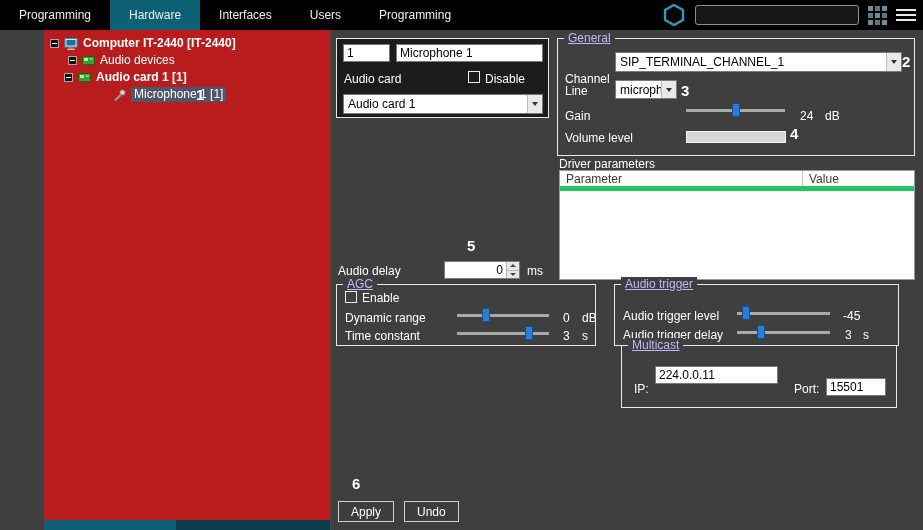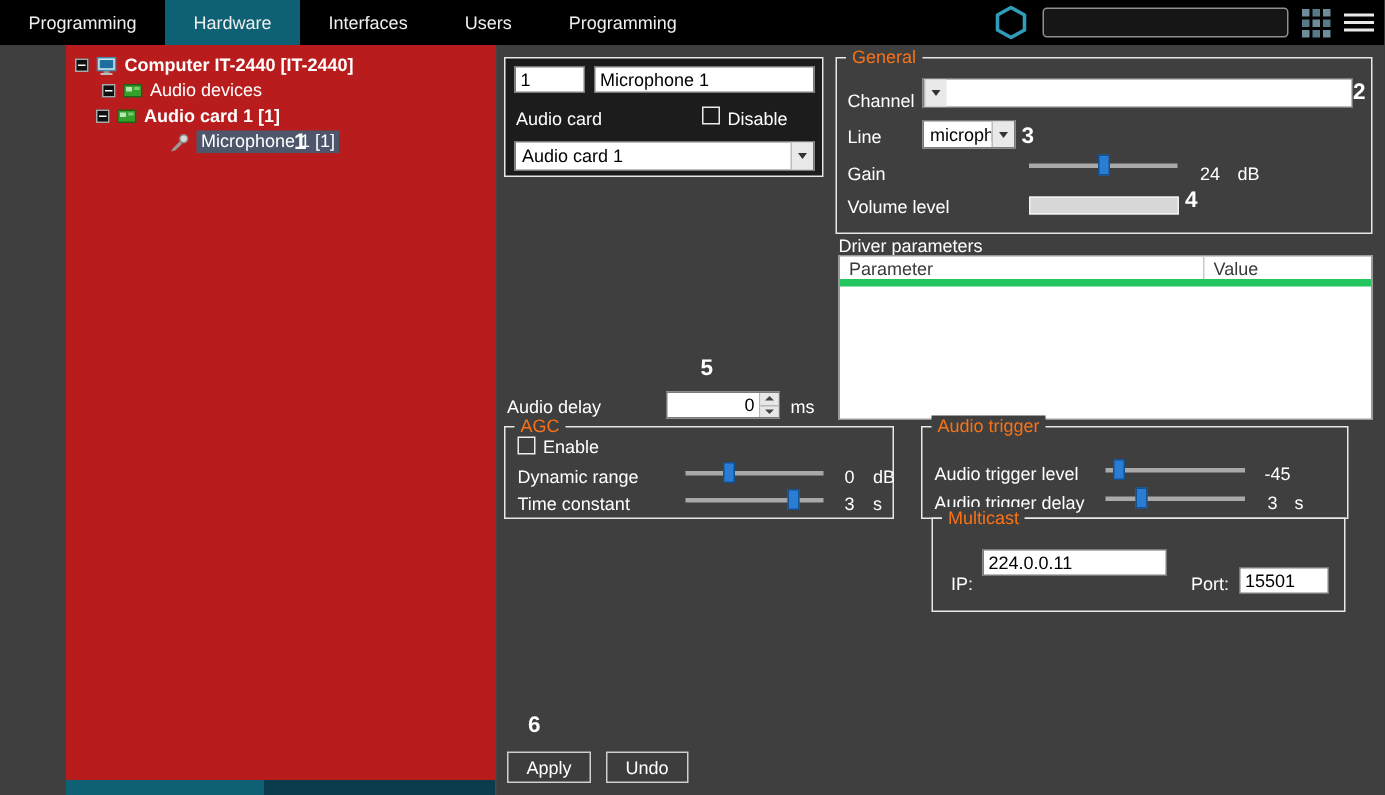--- a/index.html
+++ b/index.html
@@ -40,21 +40,21 @@
   .devbox { position:absolute; left:5px; top:8px; width:213px; height:80px; background:#1c1c1c; border:1px solid #e8e8e8; }
   .tinput { position:absolute; height:18px; background:#fff; border:1px solid #7a7a7a; color:#000; font-size:12px; padding:0 3px; font-family:inherit; }
   .cbx { position:absolute; width:12px; height:12px; border:1px solid #ececec; background:transparent; }
 
   .combo { position:absolute; height:20px; background:#fff; border:1px solid #7a7a7a; display:flex; align-items:center; color:#000; font-size:12px; }
   .combo-text { flex:1; padding:0 4px; overflow:hidden; white-space:nowrap; }
   .combo-arrow { width:15px; align-self:stretch; background:#e9e9e9; border-left:1px solid #bdbdbd; display:flex; align-items:center; justify-content:center; }
   .tri { width:0; height:0; border-left:3.5px solid transparent; border-right:3.5px solid transparent; border-top:4px solid #333; }
 
   .gbox { position:absolute; border:1px solid #e8e8e8; }
-  .gtitle { position:absolute; top:-8px; left:6px; background:#3f3f3f; padding:0 4px; color:#f97316; font-size:12px; line-height:15px; }
+  .gtitle { position:absolute; top:-8px; left:6px; background:#3f3f3f; padding:0 4px; color:#c4b5fd; font-size:12px; line-height:15px;text-decoration:underline; }
 
   .slider { position:absolute; height:14px; }
   .slider .track { position:absolute; left:0; right:0; top:6px; height:3px; background:#a9a9a9; }
   .slider .thumb { position:absolute; top:0; width:8px; height:14px; background:#2b7cd3; border:1px solid #14518f; }
   .meter { position:absolute; height:12px; background:#d7d7d7; border:1px solid #f2f2f2; }
 
   .ptable { position:absolute; background:#fff; border:1px solid #9a9a9a; }
   .thead { display:flex; height:20px; border-bottom:5px solid #22c55e; }
   .th { font-size:12px; color:#3a3a3a; display:flex; align-items:center; padding-left:6px; }
   .th-param { width:243px; border-right:1px solid #c9c9c9; }
@@ -170,22 +170,23 @@
       <div class="combo" style="left:6px;top:55px;width:200px">
         <span class="combo-text">Audio card 1</span>
         <span class="combo-arrow">
             <i class="tri"></i>
           </span>
       </div>
     </section>
 
     <section class="gbox" style="left:226px;top:8px;width:358px;height:118px">
       <span class="gtitle">General</span>
-      <span class="lbl" style="left:7px;top:21px">Channel</span>
+      <span class="lbl" style="left:7px;top:33px">Channel</span>
       <div class="combo" style="left:57px;top:13px;width:287px">
+        <span class="combo-text">SIP_TERMINAL_CHANNEL_1</span>
         <span class="combo-arrow">
             <i class="tri"></i>
           </span>
       </div>
       <span class="lbl" style="left:7px;top:45px">Line</span>
       <div class="combo" style="left:57px;top:41px;width:62px;height:19px">
         <span class="combo-text">microphone</span>
         <span class="combo-arrow">
             <i class="tri"></i>
           </span>

